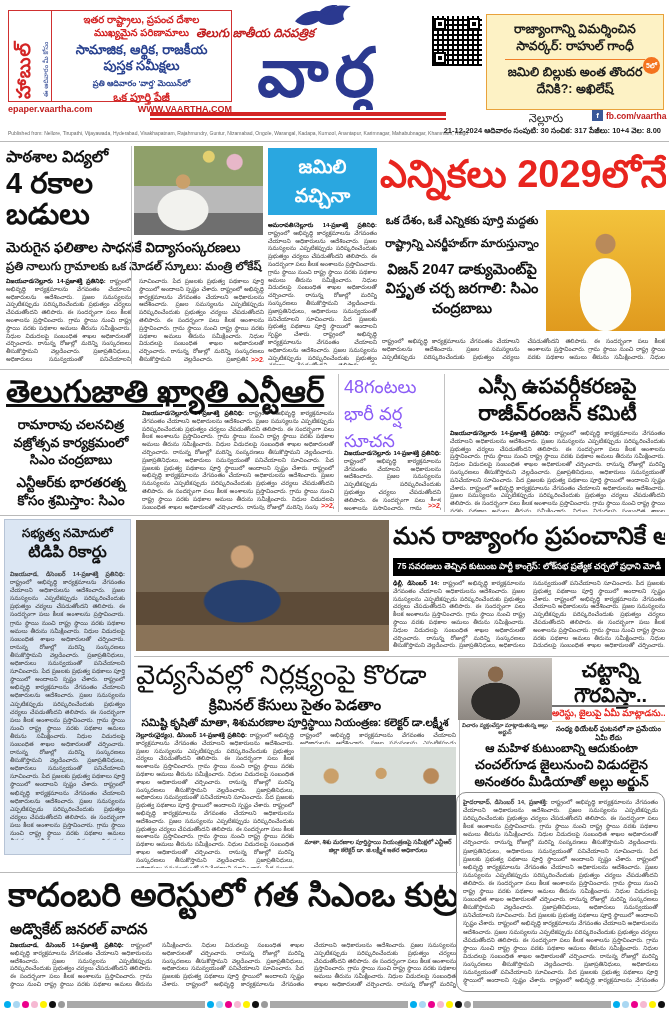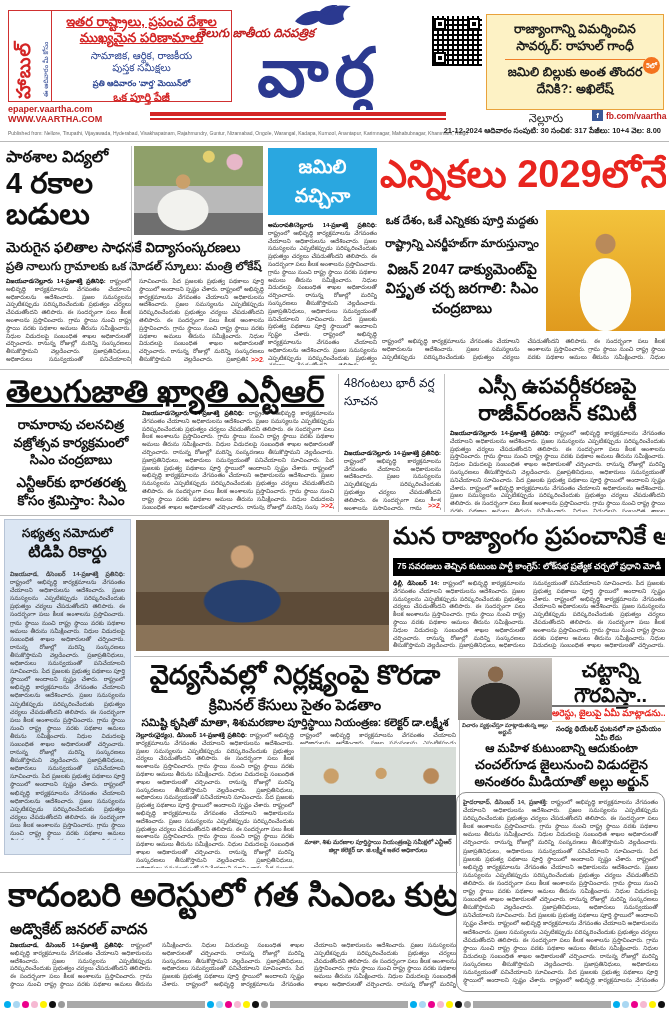--- a/index.html
+++ b/index.html
@@ -16,25 +16,25 @@
   .cols3{column-count:3;column-gap:10px;}
 
   
   #promo{left:8px;top:10px;width:224px;height:92px;border:1px solid #d03030;display:flex;box-sizing:border-box;background:#fff;}
   #promo .strip{width:42px;border-right:1px solid #d03030;position:relative;overflow:hidden;}
   #promo .strip .vt{position:absolute;left:2px;top:2px;height:86px;writing-mode:vertical-rl;transform:rotate(180deg);
         color:#d42424;font-weight:bold;font-size:19px;letter-spacing:1px;}
   #promo .strip .vs{position:absolute;right:1px;top:6px;height:80px;writing-mode:vertical-rl;transform:rotate(180deg);
         color:#28418f;font-size:6.5px;}
   #promo .main{flex:1;text-align:center;padding:3px 2px;box-sizing:border-box;}
-  .promo-red{color:#d42424;font-weight:bold;font-size:13px;line-height:1.25;text-decoration:underline;}
-  .promo-blue{color:#28418f;font-weight:normal;font-size:10px;line-height:1.25;margin-top:3px;}
+  .promo-red{color:#d42424;font-weight:bold;font-size:10px;line-height:1.25;}
+  .promo-blue{color:#28418f;font-weight:bold;font-size:13px;line-height:1.25;margin-top:3px;}
   .promo-blue2{color:#28418f;font-weight:bold;font-size:8px;margin-top:4px;}
   .promo-big{color:#d42424;font-weight:bold;font-size:11px;margin-top:1px;}
-  #urls{left:8px;top:104px;width:224px;display:flex;justify-content:space-between;flex-direction:column;}
+  #urls{left:8px;top:104px;width:224px;display:flex;justify-content:space-between;}
   #urls span{color:#c22020;font-weight:bold;font-size:9px;}
   #tagline{left:196px;top:26px;width:160px;color:#c22020;font-weight:bold;font-style:italic;font-size:12px;white-space:nowrap;overflow:hidden;}
   #masthead{left:193px;top:34px;width:252px;height:76px;color:#2b3990;font-weight:bold;font-size:68px;
             line-height:76px;text-align:center;letter-spacing:6px;overflow:hidden;}
   #dove{left:292px;top:2px;width:66px;height:30px;}
   .mbar1{left:150px;top:112px;width:296px;height:4px;background:#d42424;position:absolute;}
   .mbar2{left:150px;top:118px;width:296px;height:2px;background:#d42424;position:absolute;}
   #qr{left:432px;top:16px;width:50px;height:50px;background:
       repeating-linear-gradient(90deg,#000 0 2px,transparent 2px 5px),
       repeating-linear-gradient(0deg,#000 0 2px,#fff 2px 5px);position:absolute;}
@@ -90,34 +90,34 @@
   #schools-sub1{left:6px;top:240px;width:258px;font-size:13.5px;font-weight:bold;white-space:nowrap;overflow:hidden;}
   #schools-sub2{left:6px;top:260px;width:258px;font-size:11.5px;font-weight:bold;color:#222;white-space:nowrap;overflow:hidden;}
   #jamili-subs{left:382px;top:213px;width:160px;text-align:center;}
   #jamili-subs .js1{font-size:11px;font-weight:bold;margin-bottom:9px;line-height:1.3;}
   #jamili-subs .js2{font-size:14.5px;font-weight:bold;line-height:1.35;}
 
   
   #ntr-headline{left:6px;top:374px;width:328px;font-size:31px;font-weight:bold;white-space:nowrap;overflow:hidden;text-decoration:underline;}
   #ntr-sub1{left:8px;top:416px;width:126px;font-size:13px;font-weight:bold;text-align:center;line-height:1.35;}
   #ntr-sub2{left:8px;top:474px;width:126px;font-size:13.5px;font-weight:bold;text-align:center;line-height:1.3;}
-  #rain-headline{left:344px;top:374px;width:97px;font-size:12px;line-height:1.5;text-align:left;color:#0f172a;}
+  #rain-headline{left:344px;top:374px;width:97px;font-size:18px;line-height:1.5;text-align:left;color:#8b5cf6;}
   #sc-headline{left:450px;top:372px;width:215px;font-size:21px;font-weight:bold;line-height:1.3;text-align:center;overflow:hidden;height:56px;}
 
   
   #tdp-box{left:4px;top:519px;width:127px;height:336px;background:#dbe6f3;border:1px solid #b7c4d6;
            box-sizing:border-box;padding:6px 5px;position:absolute;}
   #tdp-h1{font-size:12px;font-weight:bold;text-align:center;}
   #tdp-h2{font-size:16px;font-weight:bold;text-align:center;margin-bottom:5px;}
   #tdp-body{font-size:6px;line-height:1.35;color:#3a3a3a;text-align:justify;height:270px;overflow:hidden;}
   #const-headline{left:393px;top:522px;width:272px;font-size:24px;font-weight:bold;white-space:nowrap;overflow:hidden;}
   #const-strip{left:393px;top:558px;width:272px;background:#000000;color:#fff;font-size:8.5px;font-weight:bold;
                text-align:center;padding:3px 1px;white-space:nowrap;overflow:hidden;box-sizing:border-box;}
   
-  #med-headline{left:136px;top:660px;width:318px;font-size:27px;font-weight:bold;text-align:center;white-space:nowrap;overflow:hidden;}
+  #med-headline{left:136px;top:660px;width:318px;font-size:27px;font-weight:normal;white-space:nowrap;overflow:hidden;}
   #med-sub1{left:136px;top:696px;width:318px;font-size:15px;font-weight:bold;text-align:center;}
   #med-sub2{left:136px;top:716px;width:318px;font-size:10.5px;font-weight:bold;text-align:center;white-space:nowrap;overflow:hidden;}
   #med-caption{left:300px;top:839px;width:156px;font-size:6px;font-weight:bold;text-align:center;color:#333;line-height:1.3;}
 
   #allu-caption{left:458px;top:722px;width:94px;font-size:5.5px;font-weight:bold;text-align:center;color:#333;line-height:1.3;}
   #allu-headline{left:556px;top:658px;width:109px;font-size:20px;font-weight:bold;line-height:1.25;text-align:center;}
   #allu-redsub{left:552px;top:705px;width:113px;color:#e8251f;font-size:9px;font-weight:bold;text-align:center;
                border-top:2px solid #737373;border-bottom:1px solid #e0c7a0;padding:1px 0;white-space:nowrap;overflow:hidden;}
   #allu-sub2{left:552px;top:724px;width:113px;font-size:7px;font-weight:bold;text-align:center;line-height:1.3;}
   #allu-sub3{left:458px;top:742px;width:207px;font-size:11.5px;font-weight:bold;text-align:center;white-space:nowrap;overflow:hidden;}

